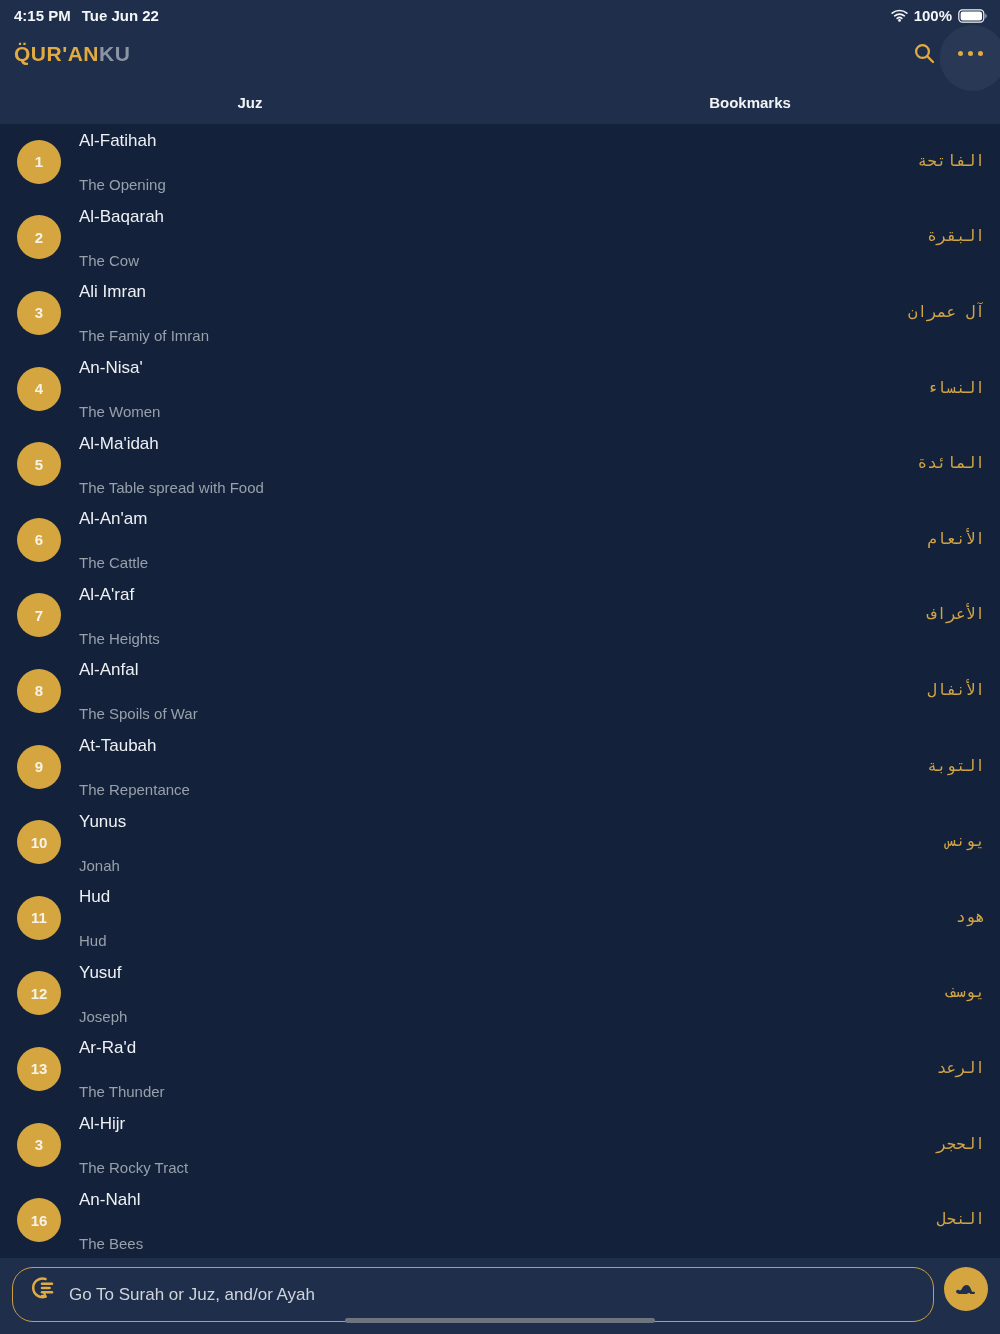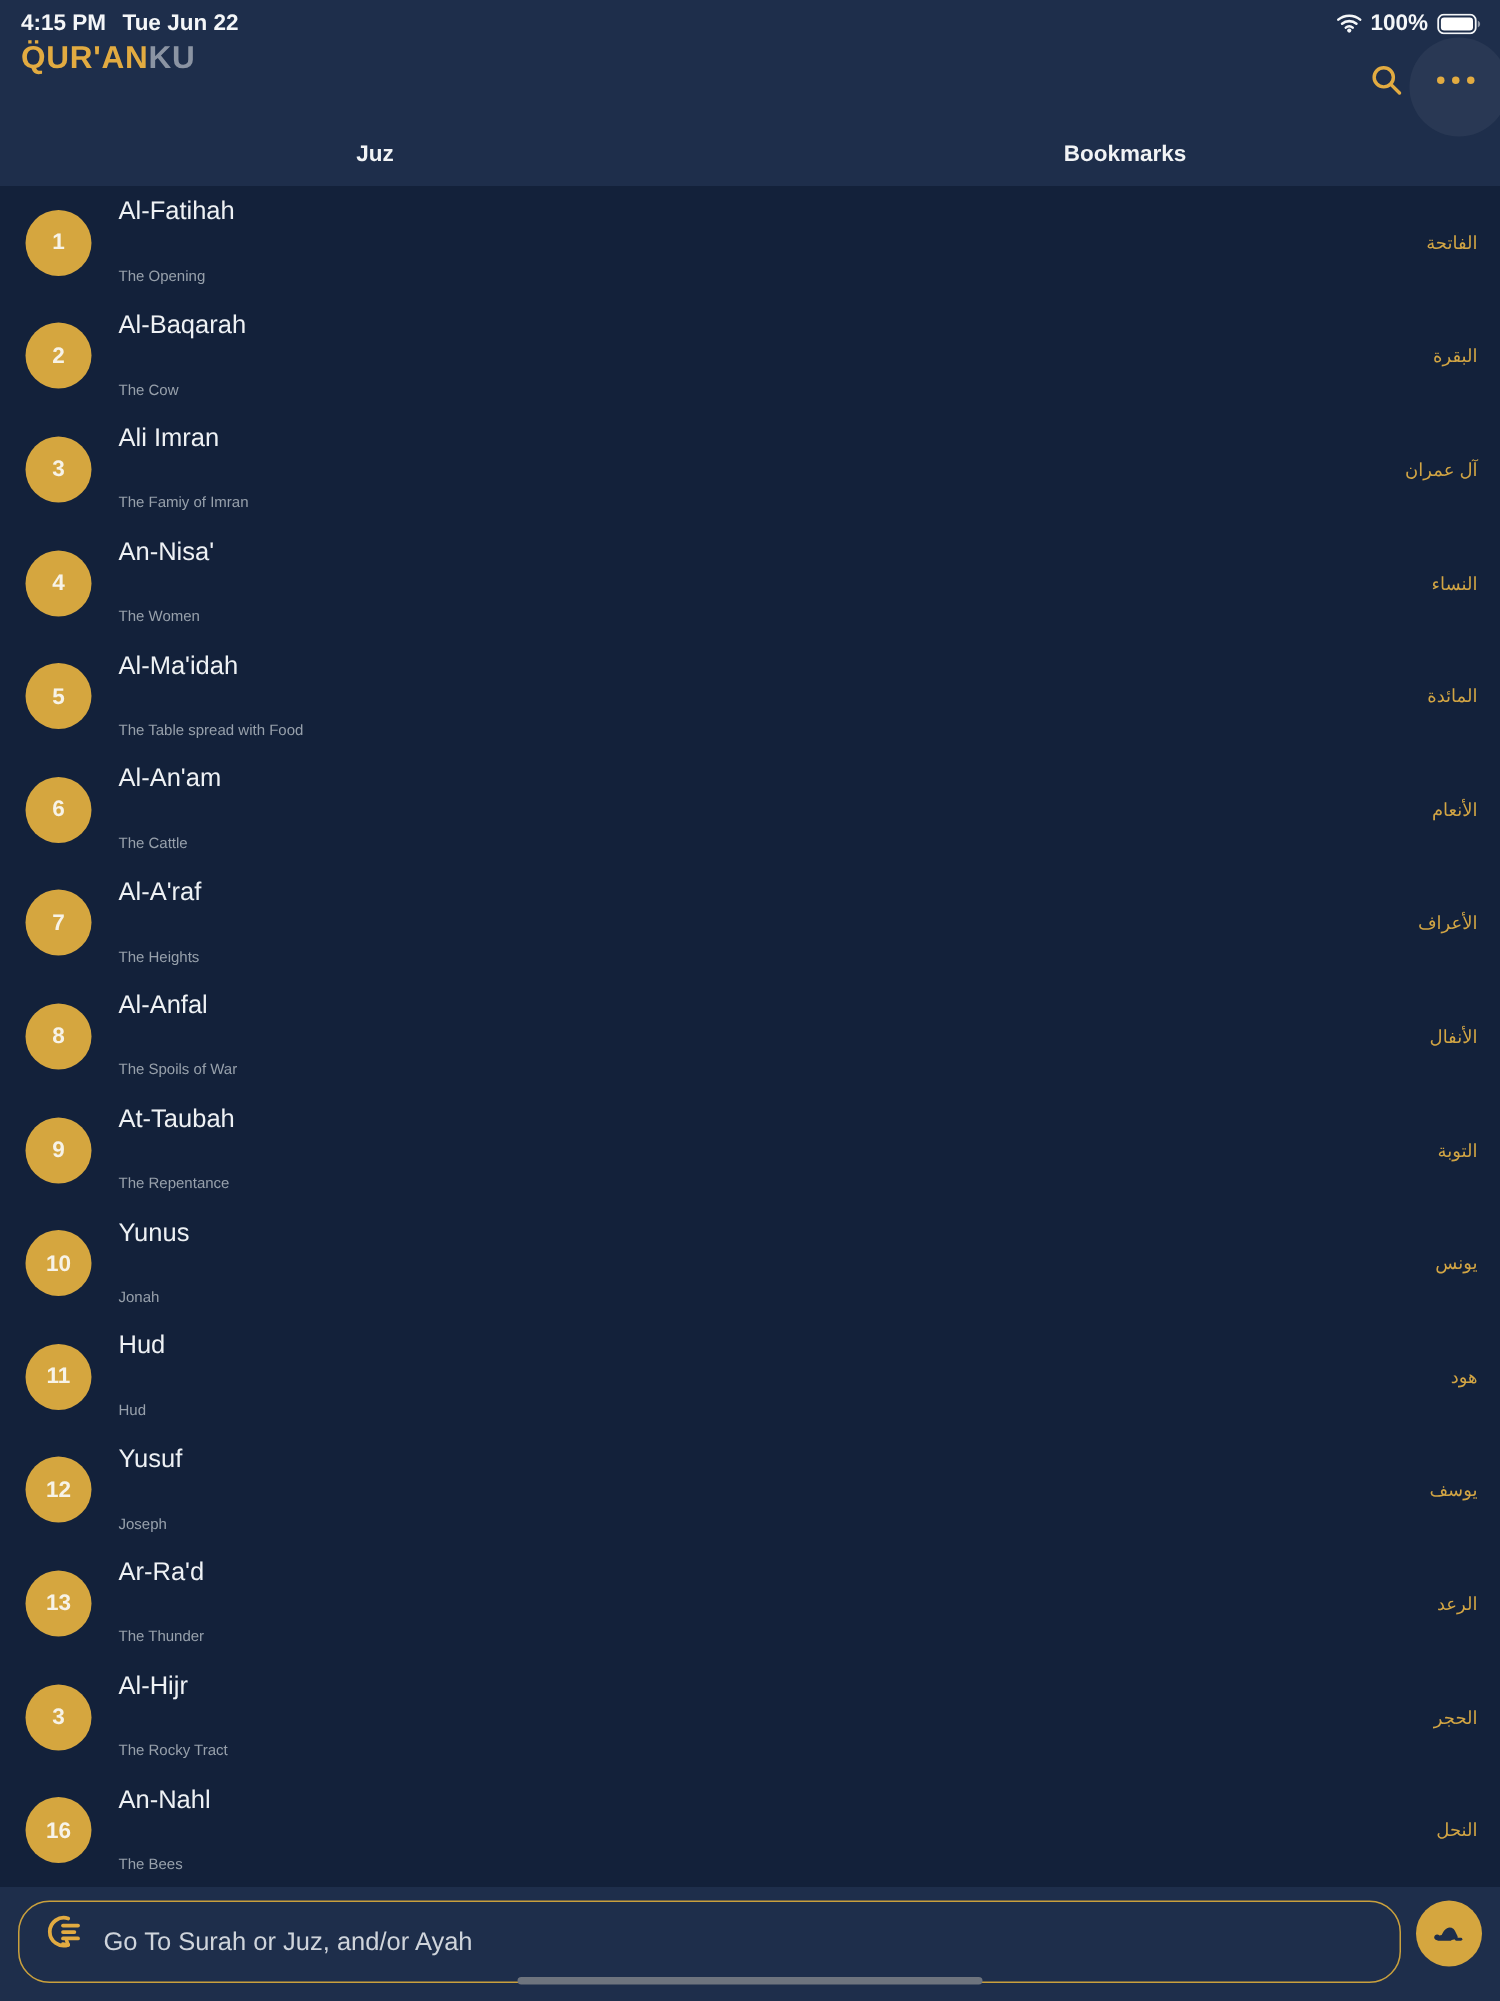--- a/index.html
+++ b/index.html
@@ -13,21 +13,21 @@
 
   
   .top { background:#1e2e4b; flex:none; }
   .status-bar {
     height:27px; display:flex; align-items:center; padding:4px 12px 0 14px;
     color:#f4f6f8; font-size:15px; font-weight:700;
   }
   .status-left { display:flex; gap:11px; align-items:center; }
   .status-date { font-weight:600; }
   .status-right { margin-left:auto; display:flex; align-items:center; gap:6px; font-weight:600; }
-  .app-header { height:53px; display:flex; padding:0 14px; position:relative; }
+  .app-header { height:53px; display:flex; align-items:center; padding:0 14px; position:relative; }
   .logo { font-size:21px; font-weight:700; letter-spacing:.5px; }
   .logo-primary { color:#e2ab41; }
   .logo-secondary { color:#8b94a3; }
   .header-actions { margin-left:auto; display:flex; align-items:center; gap:14px; }
   .icon-btn { width:32px; height:32px; display:flex; align-items:center; justify-content:center; position:relative; cursor:pointer; }
   .more-highlight {
     position:absolute; width:66px; height:66px; border-radius:50%;
     background:rgba(255,255,255,0.05); left:50%; top:50%; transform:translate(-46%,-44%);
   }
   .dots { display:flex; gap:5px; position:relative; }
@@ -46,24 +46,24 @@
   
   .list { flex:1; display:flex; flex-direction:column; background:#13213a; overflow:hidden; }
   .row { flex:1; display:flex; align-items:center; padding:0 15px 0 17px; cursor:pointer; }
   .num-circle {
     width:44px; height:44px; border-radius:50%; background:#d5a63f; flex:none;
     display:flex; align-items:center; justify-content:center;
     color:#f7f3e8; font-size:15px; font-weight:600;
   }
   .row-info { margin-left:18px; display:flex; flex-direction:column; gap:3px; }
   .row-name { color:#eef1f4; font-size:17px; font-weight:500; line-height:21px; }
-  .row-sub { color:#97a0ab; font-size:10px; line-height:16px;margin-top:23px; }
+  .row-sub { color:#97a0ab; font-size:15px; line-height:16px;margin-top:23px; }
   .row-arabic {
-    margin-left:auto; color:#d2a544; font-size:12px; line-height:24px;
-    font-family:Liberation Sans, sans-serif; direction:rtl;
+    margin-left:auto; color:#d2a544; font-size:16px; line-height:24px;
+    font-family:Liberation Mono, monospace; direction:rtl;
   }
 
   
   .bottom-bar {
     flex:none; height:76px; background:#1e2e4b; position:relative;
     display:flex; align-items:flex-start; padding:9px 12px 0 12px; gap:10px;
   }
   .goto-wrap { position:relative; flex:1; height:41px; }
   .goto-input {
     width:100%; height:55px; border-radius:21px; border:1.4px solid #c9a03d;

